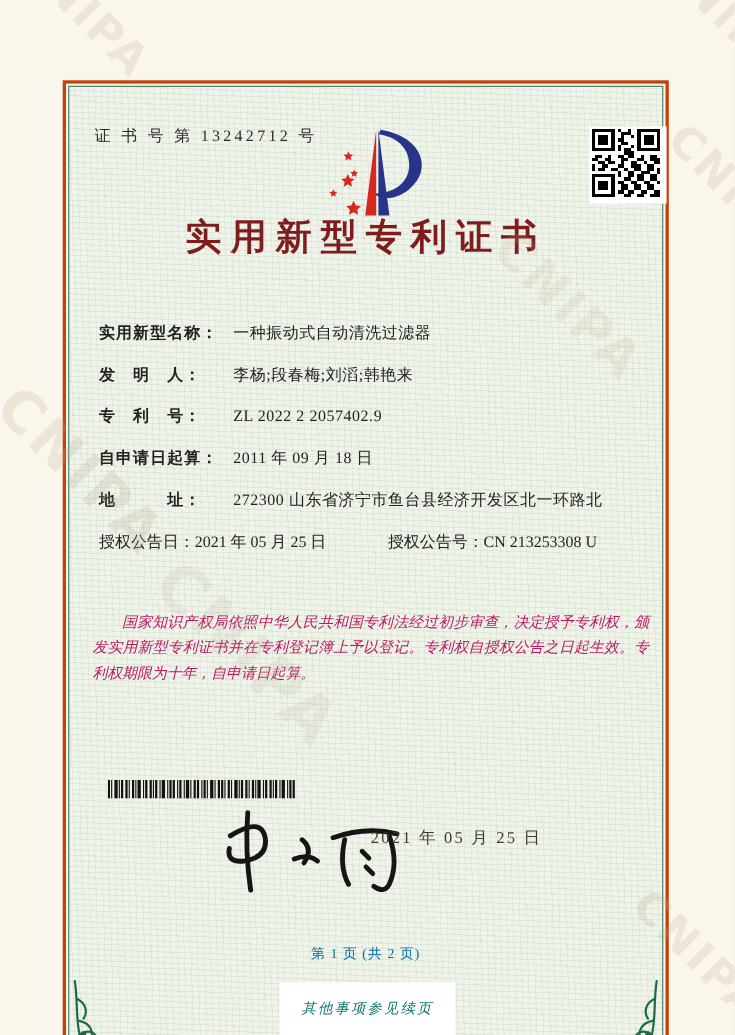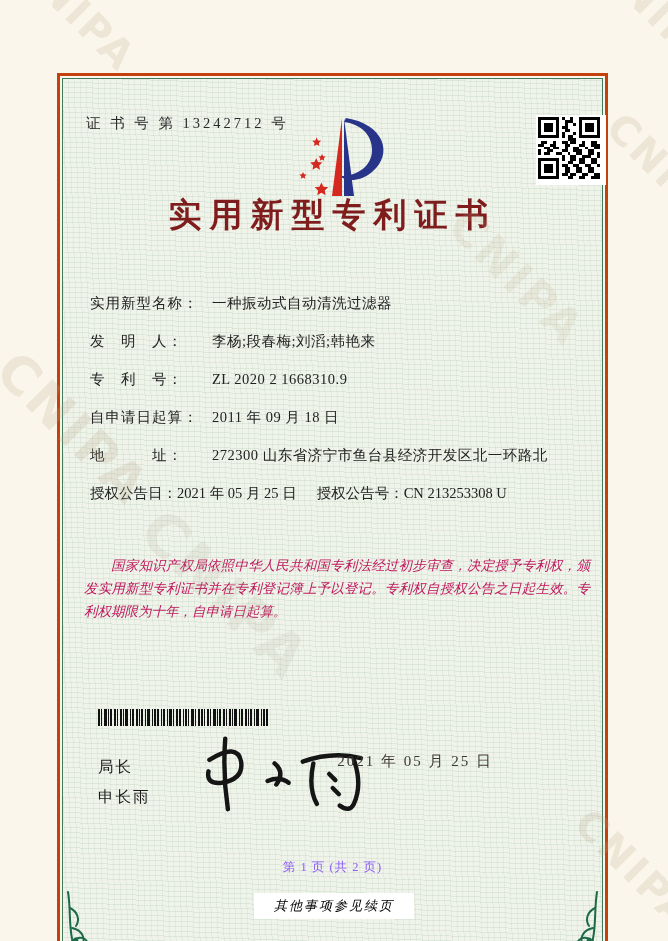--- a/index.html
+++ b/index.html
@@ -62,24 +62,24 @@
     text-align:center;
     font-size:33px;font-weight:bold;color:#7f1d1d;
     letter-spacing:8px;
   }
   
   .fields{
     position:absolute;left:30px;top:208px;width:500px;
     font-size:14.5px;color:#222;
   }
   .field-row{height:38px;line-height:38px;white-space:nowrap;}
-  .field-label{display:inline-block;width:122px;letter-spacing:1px;}
+  .field-label{display:inline-block;width:122px;letter-spacing:1px;font-weight:bold;}
   .field-value{letter-spacing:0.5px;margin-top:44px;}
   .grant-row{height:38px;line-height:38px;white-space:nowrap;}
-  .grant-no{margin-left:20px;}
+  .grant-no{margin-left:56px;}
   
   .body-text{
     position:absolute;left:24px;top:478px;width:506px;
     font-size:13.5px;line-height:23px;color:#be185d;
     font-style:italic;
     text-align:justify;
   }
   .body-text p{margin:0;text-indent:2em;}
   
   .barcode{position:absolute;left:38px;top:633px;width:172px;height:17px;}
@@ -89,27 +89,27 @@
   }
   .signature{position:absolute;left:130px;top:655px;width:185px;height:85px;}
   .seal{position:absolute;left:318px;top:608px;width:192px;height:192px;opacity:0.93;}
   .seal-date{
     position:absolute;left:300px;top:752px;width:230px;
     text-align:center;font-size:15px;color:#3c3a33;letter-spacing:2px;
     z-index:6;
   }
   .page-num{
     position:absolute;left:0;top:783px;width:100%;
-    text-align:center;font-size:12.5px;color:#8b5cf6;letter-spacing:1px;
+    text-align:center;font-size:12.5px;color:#0369a1;letter-spacing:1px;
   }
   .cont-note{
     position:absolute;left:50%;top:893px;transform:translateX(-50%);
     background:#ffffff;
-    padding:4px 20px;
-    font-size:13px;color:#000000;letter-spacing:2px;
+    padding:15px 20px;
+    font-size:13px;color:#0f766e;letter-spacing:2px;
     font-style:italic;
     z-index:3;
   }
 </style>
 </head>
 <body>
 
 <div class="page">
 
   <div class="wm" style="left:2px;top:-12px;font-size:40px;">CNIPA</div>
@@ -313,21 +313,21 @@
     <div class="title">实用新型专利证书</div>
 
     <div class="fields">
       <div class="field-row">
         <span class="field-label">实用新型名称：</span><span class="field-value">一种振动式自动清洗过滤器</span>
       </div>
       <div class="field-row">
         <span class="field-label">发　明　人：</span><span class="field-value">李杨;段春梅;刘滔;韩艳来</span>
       </div>
       <div class="field-row">
-        <span class="field-label">专　利　号：</span><span class="field-value">ZL 2020 2 1668310.9</span>
+        <span class="field-label">专　利　号：</span><span class="field-value">ZL 2022 2 2057402.9</span>
       </div>
       <div class="field-row">
         <span class="field-label">自申请日起算：</span><span class="field-value">2011 年 09 月 18 日</span>
       </div>
       <div class="field-row">
         <span class="field-label">地　　　址：</span><span class="field-value">272300 山东省济宁市鱼台县经济开发区北一环路北</span>
       </div>
       <div class="grant-row">
         <span>授权公告日：</span><span>2021 年 05 月 25 日</span><span class="grant-no">授权公告号：</span><span>CN 213253308 U</span>
       </div>
@@ -388,24 +388,20 @@
         <rect x="147" y="0" width="2" height="17" fill="#111"></rect>
         <rect x="150" y="0" width="1" height="17" fill="#111"></rect>
         <rect x="152" y="0" width="2" height="17" fill="#111"></rect>
         <rect x="156" y="0" width="1" height="17" fill="#111"></rect>
         <rect x="158" y="0" width="3" height="17" fill="#111"></rect>
         <rect x="163" y="0" width="1" height="17" fill="#111"></rect>
         <rect x="165" y="0" width="2" height="17" fill="#111"></rect>
         <rect x="168" y="0" width="2" height="17" fill="#111"></rect>
       </svg>
 
-    <div class="officer">
-      <div>局长</div>
-      <div>申长雨</div>
-    </div>
 
     <svg class="signature" viewBox="0 0 210 95">
       <g fill="none" stroke="#151515" stroke-width="5" stroke-linecap="round">
         <path d="M22 32 q 32 -20 36 2 q 3 20 -22 24 q -18 2 -15 -13"></path>
         <path d="M40 8 q -3 40 3 80"></path>
         <path d="M96 36 q 12 10 2 24"></path>
         <path d="M88 56 q 14 -6 24 2"></path>
         <path d="M128 34 q 34 -12 66 -4"></path>
         <path d="M140 36 q -6 28 4 46"></path>
         <path d="M186 32 q 10 28 0 50 q -5 10 -16 2"></path>

